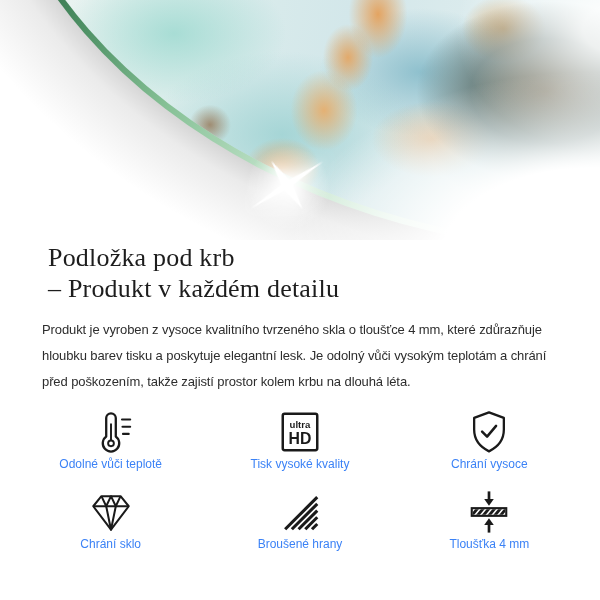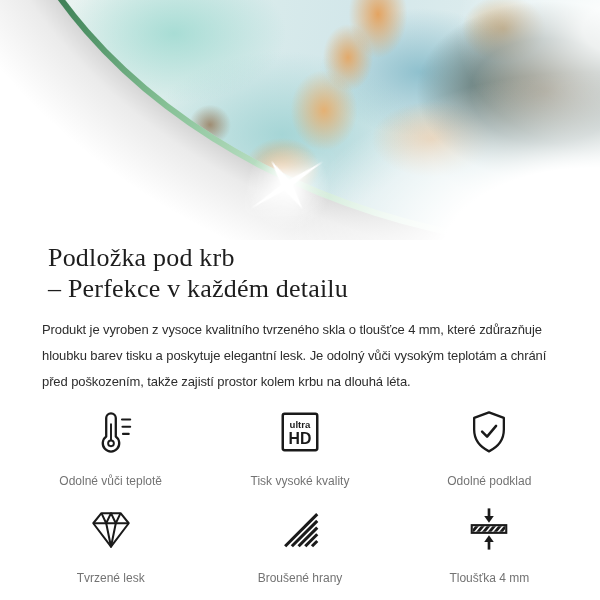--- a/index.html
+++ b/index.html
@@ -87,21 +87,21 @@
     color: #2d2d2d;
   }
 
   
   .features {
     display: grid; grid-template-columns: repeat(3, 1fr);
     row-gap: 18px; padding: 0 16px; margin-top: 14px;
   }
   .feature { display: flex; flex-direction: column; align-items: center; }
   .feature .icon { height: 46px; display: flex; align-items: center; justify-content: center; }
-  .feature .label { margin-top: 19px; font-size: 12px; color: #737373; white-space: nowrap; }
+  .feature .label { margin-top: 2px; font-size: 12px; color: #3b82f6; white-space: nowrap; }
 
   .icon svg { stroke: #1a1a1a; fill: none; }
   .icon svg text { stroke: none; fill: #1a1a1a; }
 </style>
 </head>
 <body>
 
 <div class="hero">
   <div class="hero-shadow"></div>
   <div class="glass-edge"></div>
@@ -109,21 +109,21 @@
   <div class="sparkle-glow"></div>
   <svg class="sparkle" viewBox="0 0 48 48">
     <path d="M24 1 L26.6 21.4 L47 24 L26.6 26.6 L24 47 L21.4 26.6 L1 24 L21.4 21.4 Z" fill="#ffffff" stroke="none"></path>
   </svg>
   <div class="hero-fade"></div>
 </div>
 
 <div class="content">
   <h1 class="title">
     <span>Podložka pod krb</span>
-    <span>– Perfekce v každém detailu</span>
+    <span>– Produkt v každém detailu</span>
   </h1>
   <p class="desc">Produkt je vyroben z vysoce kvalitního tvrzeného skla o tloušťce 4 mm, které zdůrazňuje hloubku barev tisku a poskytuje elegantní lesk. Je odolný vůči vysokým teplotám a chrání před poškozením, takže zajistí prostor kolem krbu na dlouhá léta.</p>
 </div>
 
 <div class="features">
 
   <div class="feature">
     <div class="icon">
       <svg width="46" height="46" viewBox="0 0 48 48">
         <path d="M19 9.5 a5 5 0 0 1 10 0 V28.8 a8.6 8.6 0 1 1 -10 0 Z" stroke-width="2.4" stroke-linejoin="round"></path>
@@ -148,33 +148,33 @@
     <div class="label">Tisk vysoké kvality</div>
   </div>
 
   <div class="feature">
     <div class="icon">
       <svg width="46" height="46" viewBox="0 0 48 48">
         <path d="M24 3.5 L39.5 9.3 V21.5 C39.5 31.8 33.2 39.7 24 44.2 C14.8 39.7 8.5 31.8 8.5 21.5 V9.3 Z" stroke-width="2.4" stroke-linejoin="round"></path>
         <path d="M16.8 23.6 L22 28.8 L31.4 17.6" stroke-width="2.6" stroke-linecap="round" stroke-linejoin="round"></path>
       </svg>
     </div>
-    <div class="label">Odolné podklad</div>
+    <div class="label">Chrání vysoce</div>
   </div>
 
   <div class="feature">
     <div class="icon">
       <svg width="46" height="46" viewBox="0 0 48 48">
         <path d="M14 7.5 H34 L42.5 18 L24 42.5 L5.5 18 Z" stroke-width="2.1" stroke-linejoin="round"></path>
         <path d="M5.5 18 H42.5" stroke-width="2.1"></path>
         <path d="M14 7.5 L19 18 L24 7.5 L29 18 L34 7.5" stroke-width="2.1" stroke-linejoin="round"></path>
         <path d="M19 18 L24 42.5 L29 18" stroke-width="2.1" stroke-linejoin="round"></path>
       </svg>
     </div>
-    <div class="label">Tvrzené lesk</div>
+    <div class="label">Chrání sklo</div>
   </div>
 
   <div class="feature">
     <div class="icon">
       <svg width="46" height="46" viewBox="0 0 48 48">
         <path d="M8.5 42 L42 8.5" stroke-width="3.2"></path>
         <path d="M15.5 42 L42 15.5" stroke-width="3.2"></path>
         <path d="M22.5 42 L42 22.5" stroke-width="3.2"></path>
         <path d="M29.5 42 L42 29.5" stroke-width="3.2"></path>
         <path d="M36.5 42 L42 36.5" stroke-width="3.2"></path>

